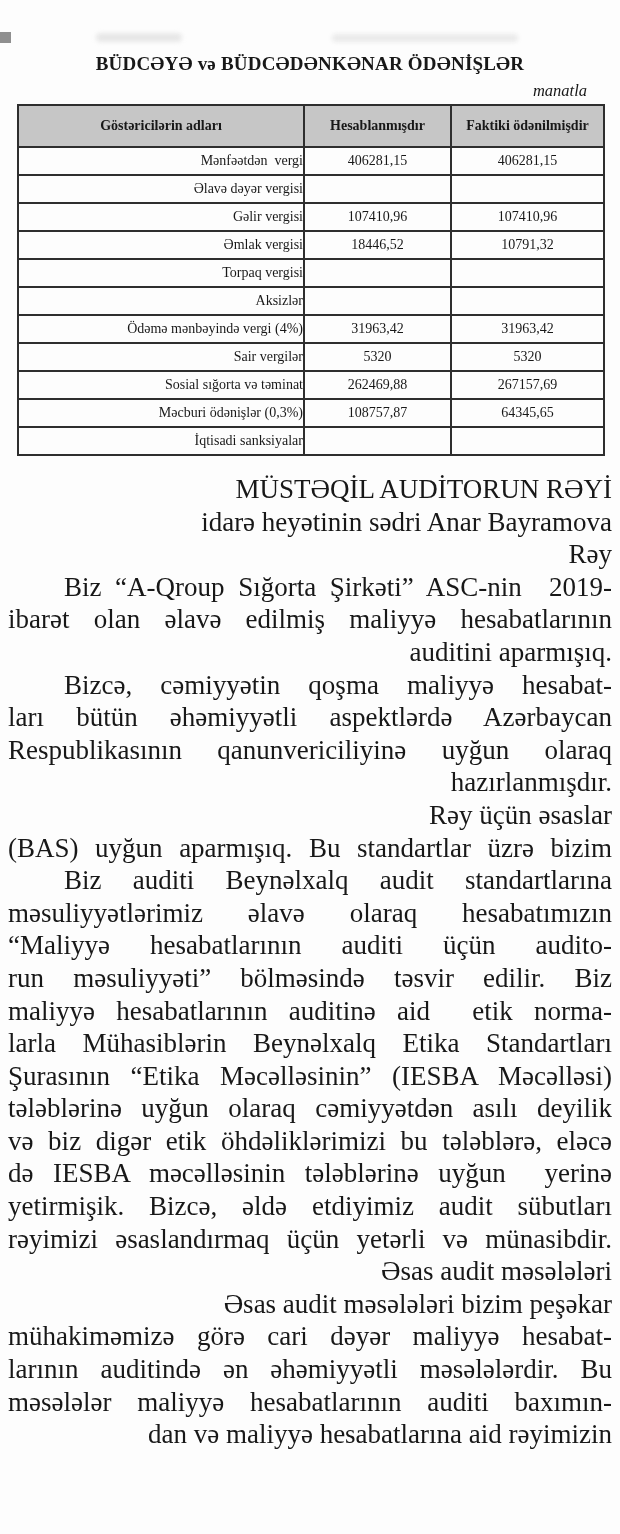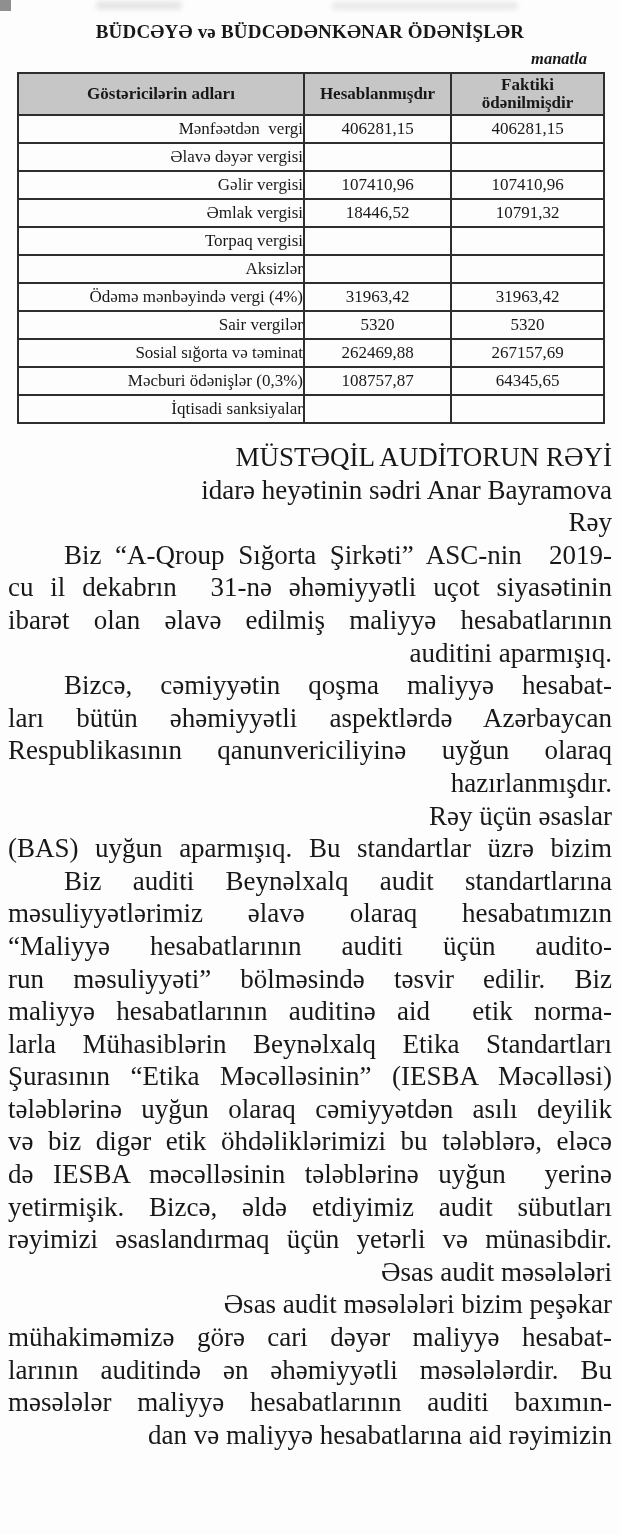--- a/index.html
+++ b/index.html
@@ -4,43 +4,43 @@
 <style>
   html,body{margin:0;padding:0;}
   body{
     width:620px;height:1534px;
     background:#fdfdfd;
     font-family:"Liberation Serif","DejaVu Serif",serif;
     color:var(--ink,#181818);
     position:relative;
     overflow:hidden;
   }
-  .page{position:absolute;inset:0;}
+  .page{position:absolute;inset:0;margin-top:32px;}
 
   
   .corner-tl{position:absolute;left:0;top:0;width:11px;height:11px;background:#8f8f8f;}
   .smudge-a{position:absolute;left:96px;top:1px;width:86px;height:9px;background:#e7e7e7;border-radius:5px;filter:blur(2px);}
   .smudge-b{position:absolute;left:332px;top:2px;width:186px;height:8px;background:#eaeaea;border-radius:5px;filter:blur(2px);}
 
   .doc-title{
     position:absolute;top:21px;left:0;width:620px;margin:0;
     text-align:center;font-size:19px;font-weight:bold;letter-spacing:.2px;
   }
   .unit-note{
     position:absolute;top:49px;right:33px;
-    font-style:italic;font-size:16.5px;font-weight:bold;
+    font-style:italic;font-size:16.5px;
   }
 
   table.payments{
     position:absolute;left:17px;top:72px;width:586px;
     border-collapse:collapse;table-layout:fixed;
   }
   table.payments th, table.payments td{
     border:2px solid var(--line,#2e2e2e);
-    font-size:17px;
+    font-size:14px;
     padding:0;
     overflow:hidden;
   }
   table.payments th{
     background:var(--header-bg,#c6c6c6);
     font-weight:bold;text-align:center;
     height:38px;line-height:1.08;padding:1px 2px;
   }
   table.payments td{height:26px;}
   td.label{text-align:right;padding-left:10px;white-space:pre;}
@@ -141,21 +141,20 @@
           <td class="num"></td>
         </tr>
       </tbody>
   </table>
 
   <div class="report" id="report">
       <div class="line ind">MÜSTƏQİL AUDİTORUN RƏYİ</div>
       <div class="line">idarə heyətinin sədri Anar Bayramova</div>
       <div class="line ind">Rəy</div>
       <div class="line ind jus">Biz “A-Qroup Sığorta Şirkəti” ASC-nin  2019-</div>
-      <div class="line jus">cu il dekabrın  31-nə əhəmiyyətli uçot siyasətinin</div>
       <div class="line jus">ibarət olan əlavə edilmiş maliyyə hesabatlarının</div>
       <div class="line">auditini aparmışıq.</div>
       <div class="line ind jus">Bizcə, cəmiyyətin qoşma maliyyə hesabat-</div>
       <div class="line jus">ları bütün əhəmiyyətli aspektlərdə Azərbaycan</div>
       <div class="line jus">Respublikasının qanunvericiliyinə uyğun olaraq</div>
       <div class="line">hazırlanmışdır.</div>
       <div class="line ind">Rəy üçün əsaslar</div>
       <div class="line jus">(BAS) uyğun aparmışıq. Bu standartlar üzrə bizim</div>
       <div class="line ind jus">Biz auditi Beynəlxalq audit standartlarına</div>
       <div class="line jus">məsuliyyətlərimiz əlavə olaraq hesabatımızın</div>

